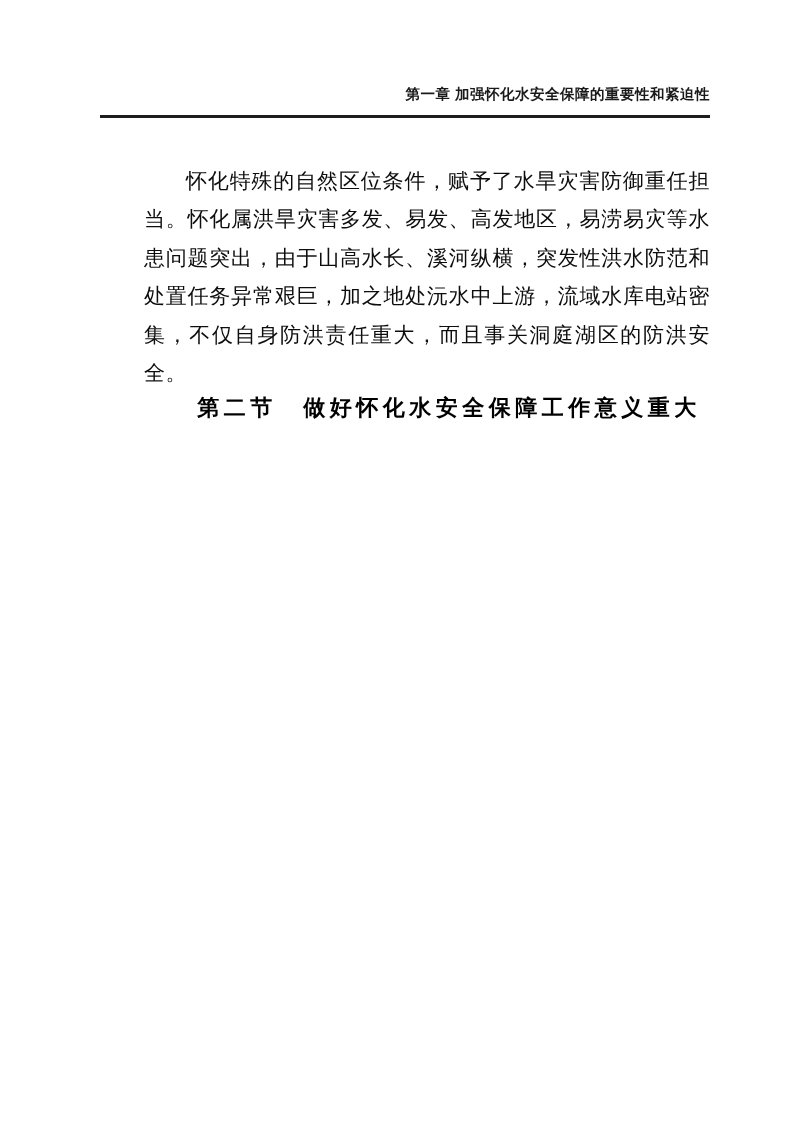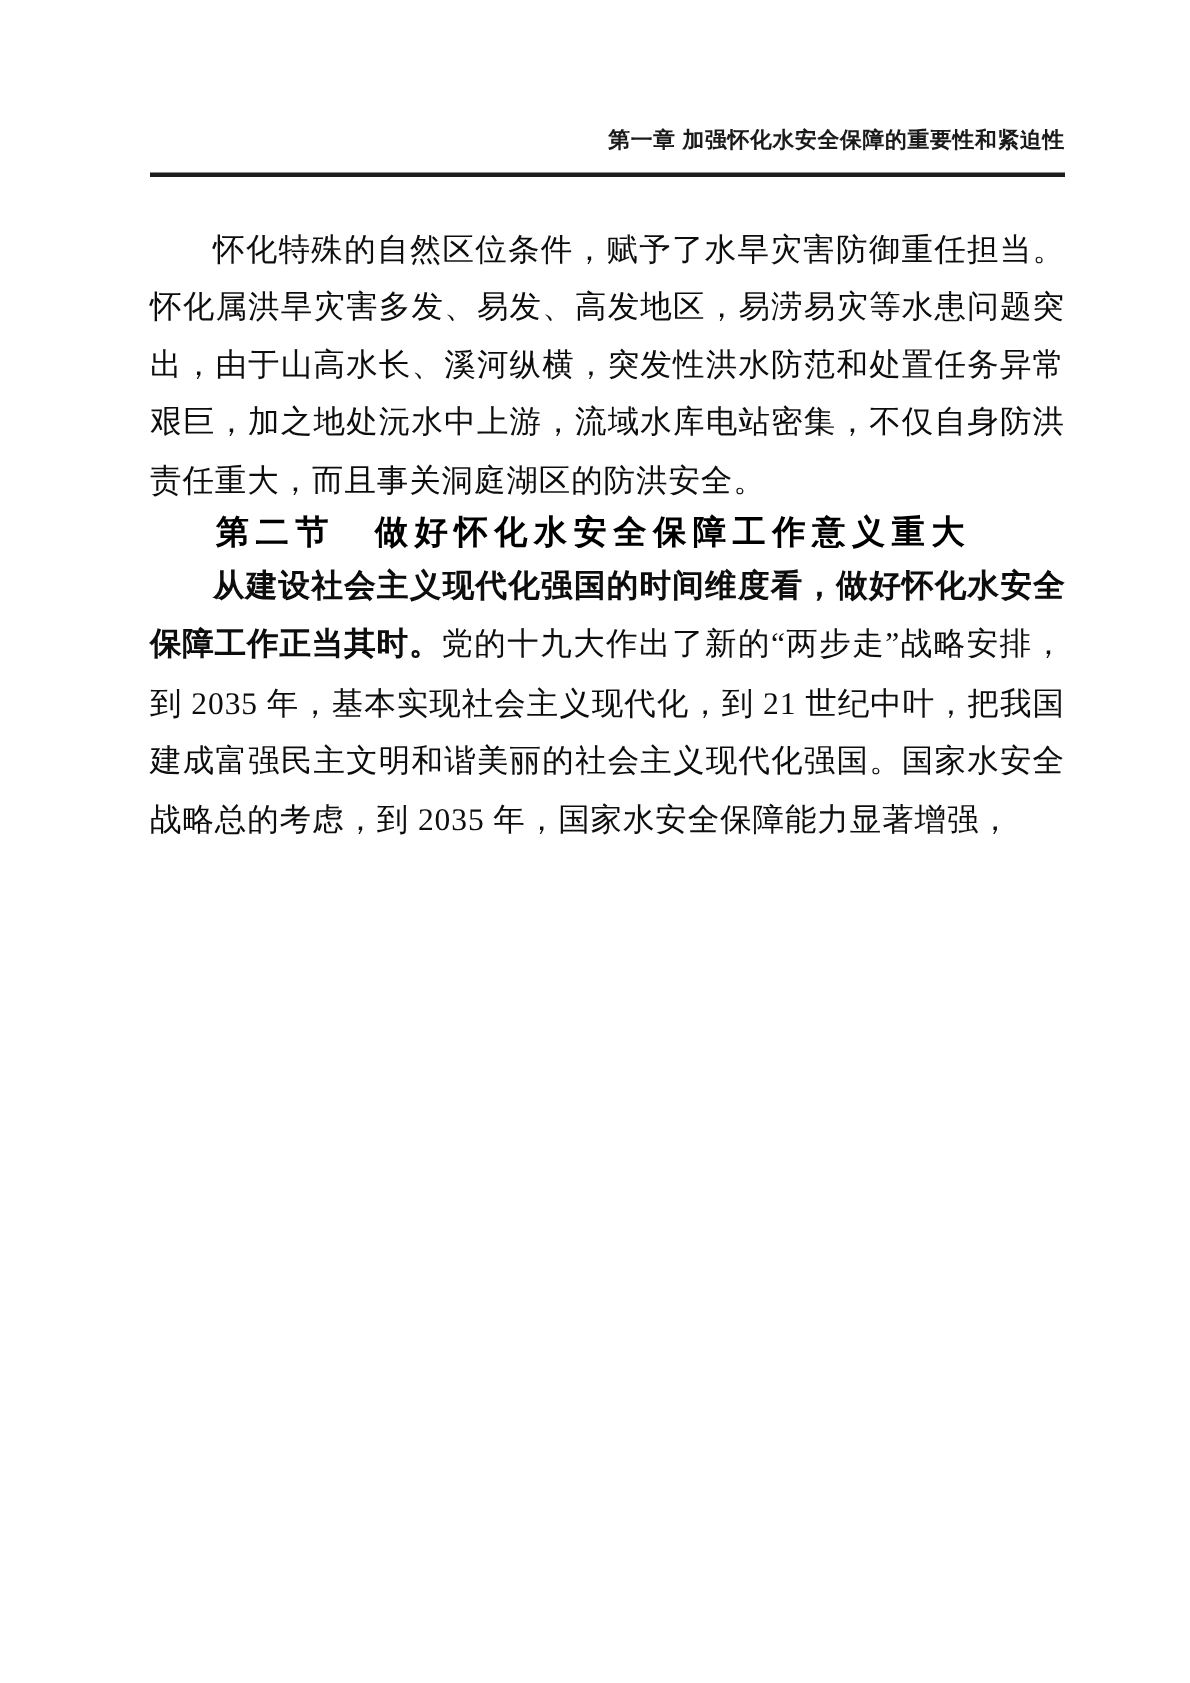--- a/index.html
+++ b/index.html
@@ -32,35 +32,36 @@
     color: #1a1a1a;
     line-height: 20px;
   }
   .header-rule {
     margin-top: 11px;
     height: 3px;
     background: #1d1d1d;
     width: 100%;
   }
   .body-text {
-    padding-top: 29px;
+    padding-top: 44px;
     font-size: 21px;
     line-height: 38.4px;
     letter-spacing: 0.6px;
     text-align: justify;
     text-justify: inter-character;
     color: #0d0d0d;
+    margin-left: 44px;
   }
   .body-text p {
     margin: 0;
     text-indent: 2em;
   }
   .section-heading {
     margin: 16px 0 33px 0;
-    text-align: left;
+    text-align: center;
     text-indent: 0;
     font-family: "Liberation Sans", sans-serif;
     font-weight: 700;
     font-size: 22px;
     letter-spacing: 4.5px;
     color: #000000;
     line-height: 32px;
   }
   .bold-lead {
     font-weight: 700;
@@ -88,19 +89,18 @@
 
     <div class="header-rule"></div>
 
     <div class="body-text">
 
       <p>怀化特殊的自然区位条件，赋予了水旱灾害防御重任担当。怀化属洪旱灾害多发、易发、高发地区，易涝易灾等水患问题突出，由于山高水长、溪河纵横，突发性洪水防范和处置任务异常艰巨，加之地处沅水中上游，流域水库电站密集，不仅自身防洪责任重大，而且事关洞庭湖区的防洪安全。</p>
 
       <p class="section-heading">第二节　做好怀化水安全保障工作意义重大</p>
 
 
-      <p><span class="bold-lead">从建设社会主义现代化强国的时间维度看，做好怀化水安全保障工作正当其时。</span><span>党的十九大作出了新的“两步走”战略安排，到 2035 年，基本实现社会主义现代化，到 21 世纪中叶，把我国建成富强民主文明和谐美丽的社会主义现代化强国。国家水安全战略总的考虑，到 2035 年，国家水安全保障能力显著增强，</span></p>
 
     </div>
   </div>
 
   <div class="page-footer">4</div>
 </div>
 
 </body></html>

